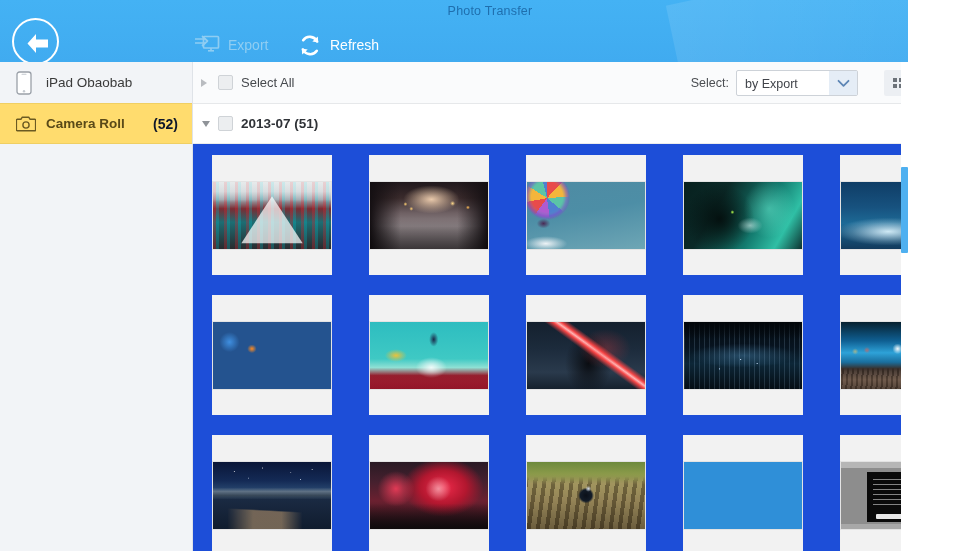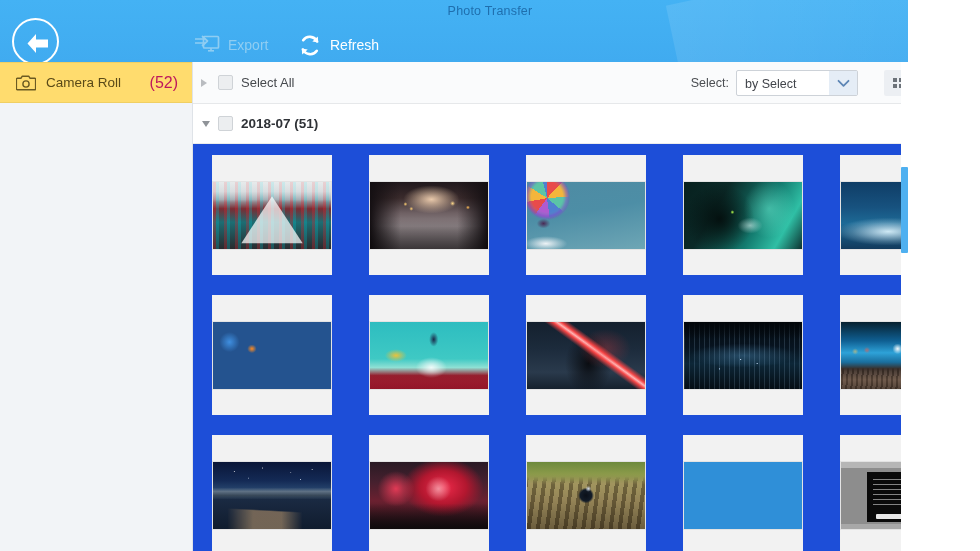--- a/index.html
+++ b/index.html
@@ -77,25 +77,26 @@
     cursor: pointer;
     font-size: 13.5px;
     color: #3a3a3a;
   }
   .side-item.device { color: #3a3a3a; }
   .side-item.album {
     background: #ffdc6e;
     border-top: 1px solid #f0cf63;
     border-bottom: 1px solid #f0cf63;
     color: #5a4a18;
+    font-weight: bold;
   }
   .side-item .s-icon { width: 26px; display: flex; align-items: center; justify-content: flex-start; }
   .side-item .s-label { margin-left: 4px; }
   .side-item .s-count {
-    position: absolute; right: 14px; font-size: 16px; color: #be185d; margin-left: 20px;
+    position: absolute; right: 14px; font-size: 14px; color: #0f172a; margin-left: 20px;
   }
 
   
   .content {
     position: absolute; left: 193px; top: 62px; width: 787px; height: 489px;
     background: #1d4ed8;
   }
 
   .ctrlbar {
     position: absolute; left: 0; top: 0; width: 787px; height: 42px;
@@ -240,20 +241,30 @@
         <rect x="16.2" y="14" width="1.6" height="2.4" fill="#8fcdf2"></rect>
         <path d="M1 5 L12 5 M1 9 L12 9" stroke="#8fcdf2" stroke-width="1.7" fill="none"></path>
         <path d="M8.5 2.5 L13.5 7 L8.5 11.5" fill="none" stroke="#8fcdf2" stroke-width="1.7" stroke-linejoin="round" stroke-linecap="round"></path>
       </svg>
       <span class="lbl">Export</span>
     </div>
   </div>
 
   <div class="sidebar">
 
+    <div class="side-item device">
+      <span class="s-icon">
+        <svg width="16" height="24" viewBox="0 0 16 24">
+          <rect x="1" y="1" width="14" height="22" rx="2.5" fill="#ffffff" stroke="#9aa0a8" stroke-width="1.3"></rect>
+          <rect x="5.5" y="2.8" width="5" height="1" rx="0.5" fill="#c4c9cf"></rect>
+          <circle cx="8" cy="20.2" r="1.2" fill="#c4c9cf"></circle>
+        </svg>
+      </span>
+      <span class="s-label">iPad Obaobab</span>
+    </div>
 
     <div class="side-item album">
       <span class="s-icon">
         <svg width="20" height="17" viewBox="0 0 20 17">
           <path d="M1.3 4.3 h3.6 l1.4 -2.1 h6.4 l1.4 2.1 h4.6 a0.9 0.9 0 0 1 0.9 0.9 v9.6 a0.9 0.9 0 0 1 -0.9 0.9 h-17.4 a0.9 0.9 0 0 1 -0.9 -0.9 v-9.6 a0.9 0.9 0 0 1 0.9 -0.9 z" fill="none" stroke="#6b5a22" stroke-width="1.4" stroke-linejoin="round"></path>
           <circle cx="10" cy="10" r="3.1" fill="none" stroke="#6b5a22" stroke-width="1.4"></circle>
         </svg>
       </span>
       <span class="s-label">Camera Roll</span>
       <span class="s-count">(52)</span>
@@ -264,21 +275,21 @@
   <div class="content">
 
     <div class="ctrlbar">
       <div class="tri right sel-all-tri"></div>
       <div class="cbox sel-all-box"></div>
       <div class="sel-all-lbl">Select All</div>
 
       <div class="group-lbl">Select:</div>
 
       <div class="group-select">
-        <span class="val">by Select</span>
+        <span class="val">by Export</span>
         <span class="caret-box">
           <svg width="13" height="9" viewBox="0 0 13 9">
             <path d="M1.5 1.8 L6.5 6.8 L11.5 1.8" fill="none" stroke="#5d86b5" stroke-width="1.8" stroke-linecap="round" stroke-linejoin="round"></path>
           </svg>
         </span>
       </div>
 
       <div class="viewtoggle">
         <div class="vt-btn">
           <span class="dots3">
@@ -297,21 +308,21 @@
               <i></i>
               <i></i>
           </span>
         </div>
       </div>
     </div>
 
     <div class="grouphdr">
       <div class="tri down gh-tri"></div>
       <div class="cbox gh-box"></div>
-      <div class="gh-lbl">2018-07 (51)</div>
+      <div class="gh-lbl">2013-07 (51)</div>
     </div>
 
     <div class="grid">
       <div class="grid-inner">
 
         <div class="cell">
           <div class="thumb">
             <div class="layer" style="background:linear-gradient(180deg,#cfd6d8 0%,#9aa6ad 26%,#7a2c33 40%,#1d6d73 60%,#2a2a2e 100%);"></div>
             <div class="layer" style="background:repeating-linear-gradient(90deg,rgba(220,40,50,.35) 0 3px,rgba(0,200,210,.3) 3px 6px,rgba(0,0,0,0) 6px 11px);opacity:.85;"></div>
             <div class="layer" style="background:linear-gradient(180deg,rgba(255,255,255,.5) 0 14%,rgba(0,0,0,0) 30%);"></div>

